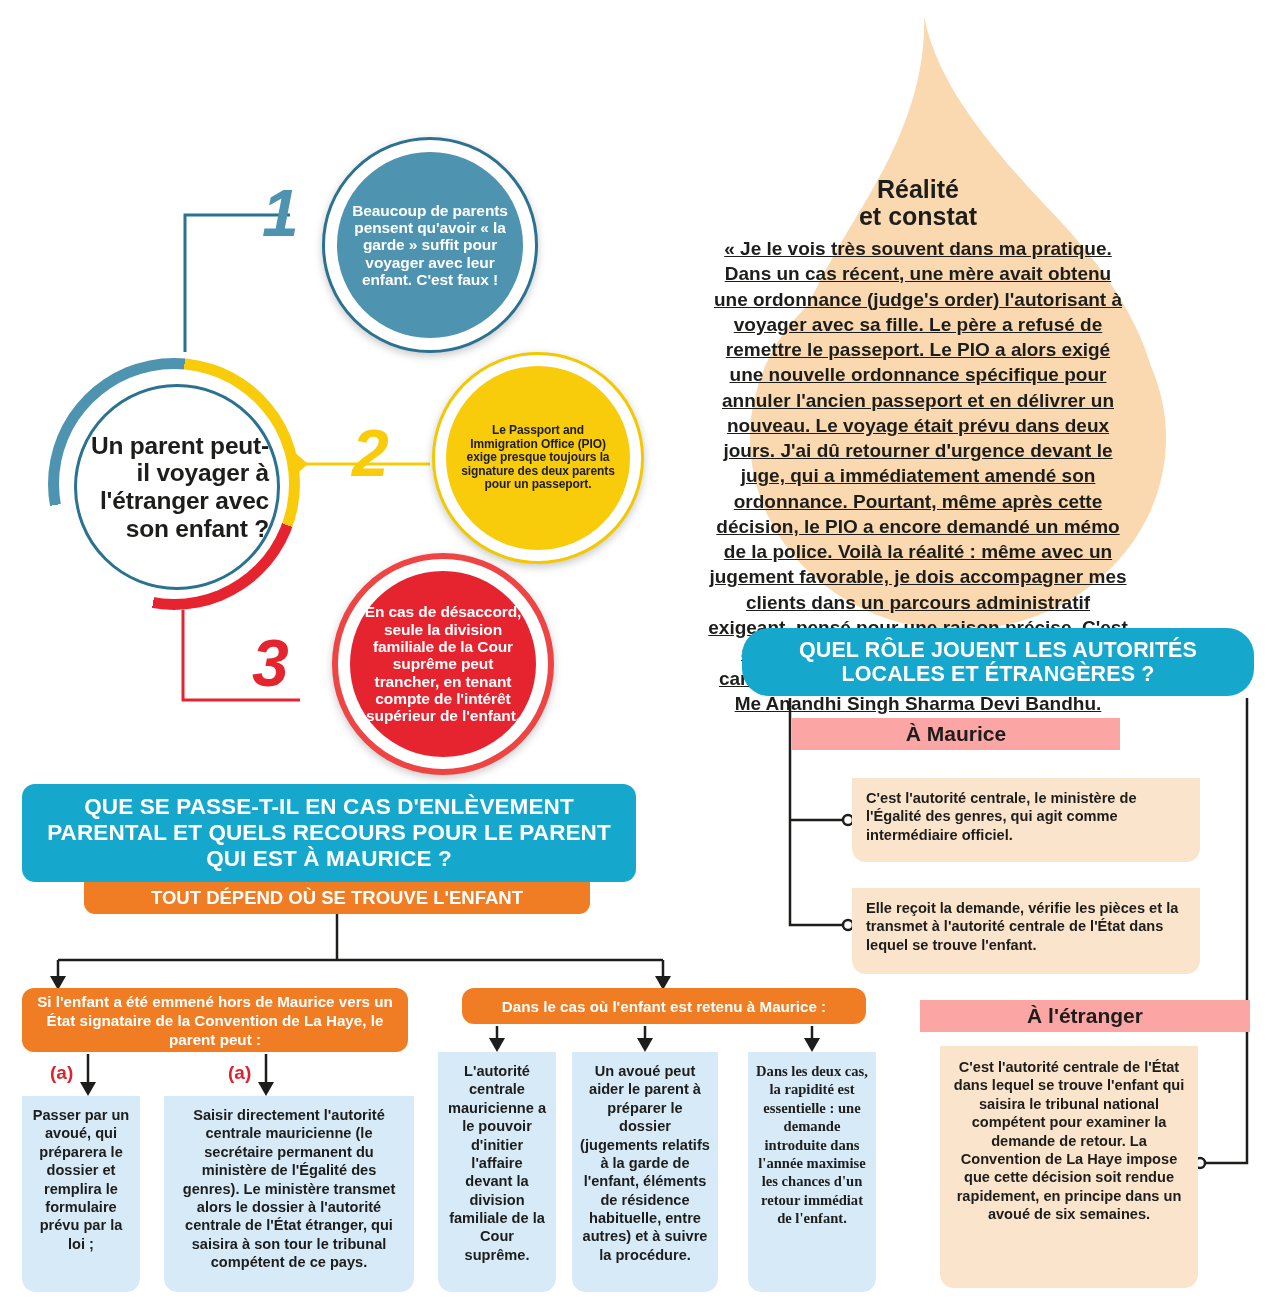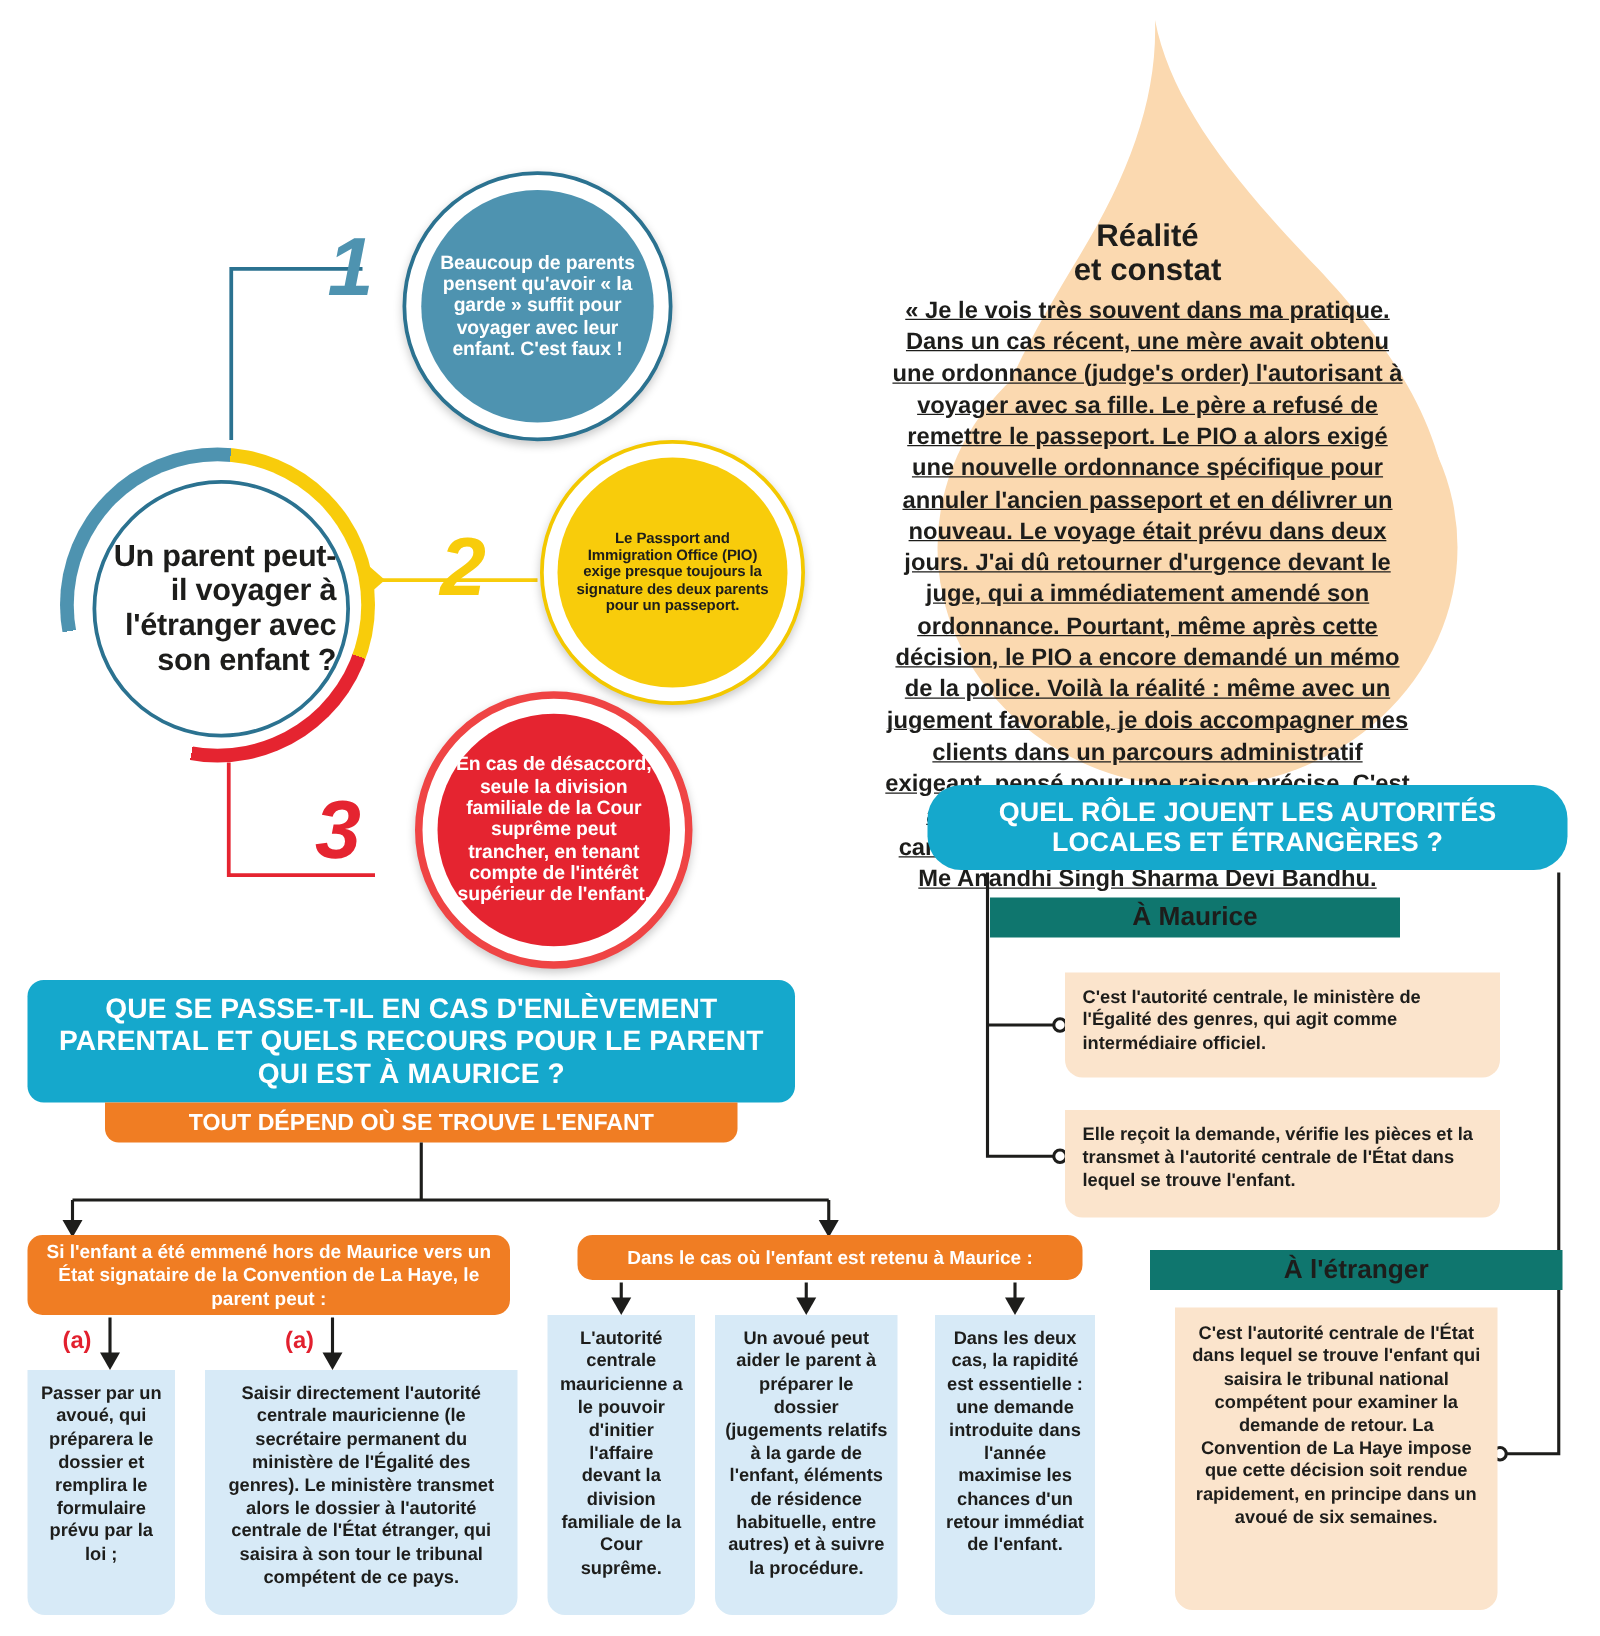--- a/index.html
+++ b/index.html
@@ -51,21 +51,21 @@
      font-weight:bold;text-align:center;display:flex;align-items:center;justify-content:center;
      letter-spacing:.1px;}
   #head-auth{left:742px;top:628px;width:512px;height:68px;font-size:21.5px;line-height:1.14;padding:0 10px;box-sizing:border-box;border-radius:27px;}
   #head-enlev{left:22px;top:784px;width:614px;height:98px;font-size:22.5px;line-height:1.16;padding:0 14px;box-sizing:border-box;}
 
   .orange-band{position:absolute;background:#f07d23;border-radius:0 0 11px 11px;color:#fff;
      font-weight:bold;text-align:center;display:flex;align-items:center;justify-content:center;font-size:18.5px;}
   #band-tout{left:84px;top:882px;width:506px;height:32px;}
 
   
-  .grey-label{position:absolute;background:#0f766e;color:#1d1d1b;font-weight:bold;text-align:center;
+  .grey-label{position:absolute;background:#fca5a5;color:#1d1d1b;font-weight:bold;text-align:center;
      display:flex;align-items:center;justify-content:center;font-size:21px;}
   #lbl-maurice{left:792px;top:718px;width:328px;height:32px;}
   #lbl-etranger{left:920px;top:1000px;width:330px;height:32px;}
 
   
   .peach{position:absolute;background:#fbe4cc;border-radius:0 0 14px 14px;color:#1d1d1b;
      font-weight:bold;font-size:14.6px;line-height:1.26;box-sizing:border-box;}
   #pc1{left:852px;top:778px;width:348px;height:84px;padding:11px 14px;}
   #pc2{left:852px;top:888px;width:348px;height:86px;padding:11px 14px;}
   #pc3{left:940px;top:1046px;width:258px;height:242px;padding:12px 10px;text-align:center;}
@@ -77,21 +77,21 @@
   #ob-left{left:22px;top:988px;width:386px;height:64px;}
   #ob-right{left:462px;top:988px;width:404px;height:36px;}
 
   
   .blue-card{position:absolute;background:#d7eaf7;border-radius:0 0 14px 14px;color:#1d1d1b;
      font-weight:bold;text-align:center;font-size:14.6px;line-height:1.26;padding:10px 8px;box-sizing:border-box;}
   #bc-a1{left:22px;top:1096px;width:118px;height:196px;}
   #bc-a2{left:164px;top:1096px;width:250px;height:196px;}
   #bc-b1{left:438px;top:1052px;width:118px;height:240px;}
   #bc-b2{left:572px;top:1052px;width:146px;height:240px;}
-  #bc-b3{left:748px;top:1052px;width:128px;height:240px;}
+  #bc-b3{left:748px;top:1052px;width:128px;height:240px;font-family:Liberation Serif, serif;}
 
   .marker-a{position:absolute;color:#e2202e;font-weight:bold;font-size:19px;}
   #ma1{left:50px;top:1062px;}
   #ma2{left:228px;top:1062px;}
 
   
   .conn{position:absolute;left:0;top:0;width:1280px;height:1309px;pointer-events:none;}
 </style>
 </head>
 <body>

